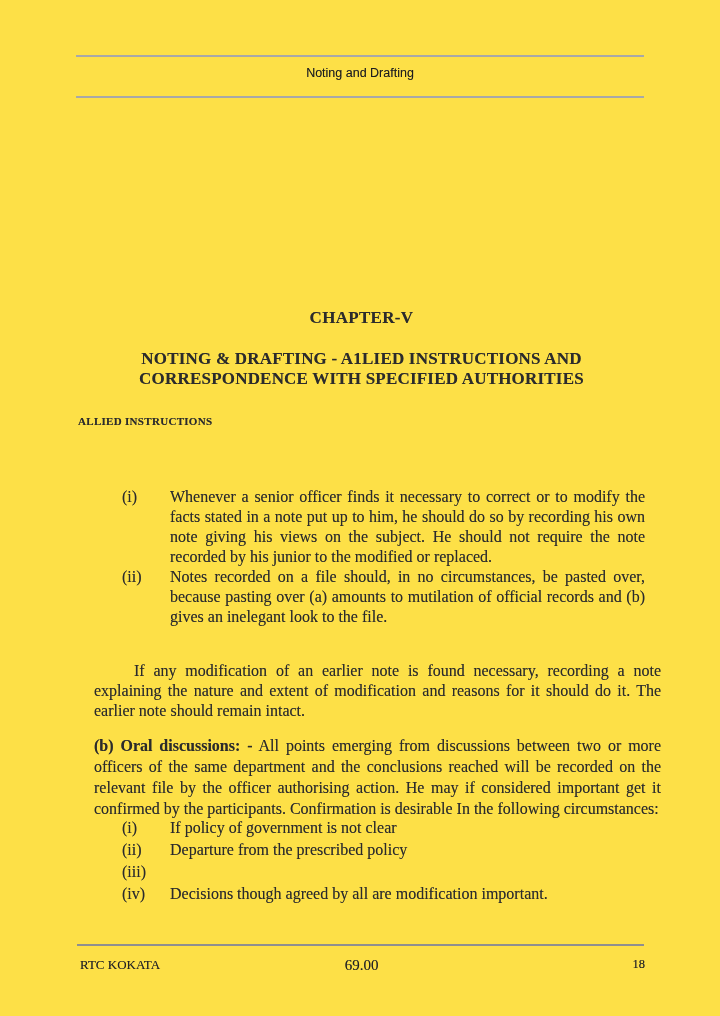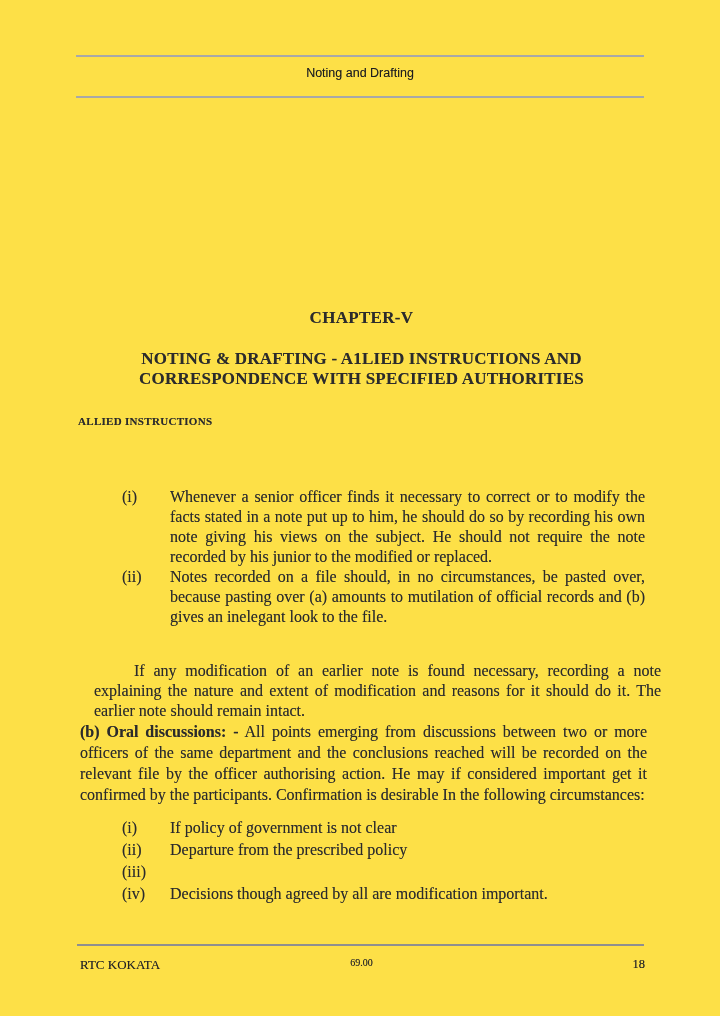--- a/index.html
+++ b/index.html
@@ -85,21 +85,21 @@
   .list-b .litext { text-align: left; }
 
   .para-a {
     top: 645px;
     margin: 16px;
     text-align: justify;
     text-indent: 40px;
   }
   .para-b {
     top: 719px;
-    margin: 2px;
+    margin: 16px;
     text-align: justify;
     line-height: 21px;
   }
   .para-b b { font-size: 16px; }
 
   .footer-rule {
     position: absolute;
     top: 944px;
     left: 77px;
     width: 567px;
@@ -108,21 +108,21 @@
   }
   .footer {
     position: absolute;
     top: 957px;
     left: 78px;
     width: 567px;
     font-size: 13px;
     color: #222222;
   }
   .footer .f-left   { position: absolute; left: 2px; }
-  .footer .f-center { position: absolute; left: 0; right: 0; text-align: center; font-size: 10px; }
+  .footer .f-center { position: absolute; left: 0; right: 0; text-align: center; font-size: 15px; }
   .footer .f-right  { position: absolute; right: 0; font-size: 12.5px; }
 </style>
 </head>
 <body>
 
 <div class="page scan">
 
   <div class="rule rule-top"></div>
   <div class="running-header">Noting and Drafting</div>
   <div class="rule rule-bottom"></div>

